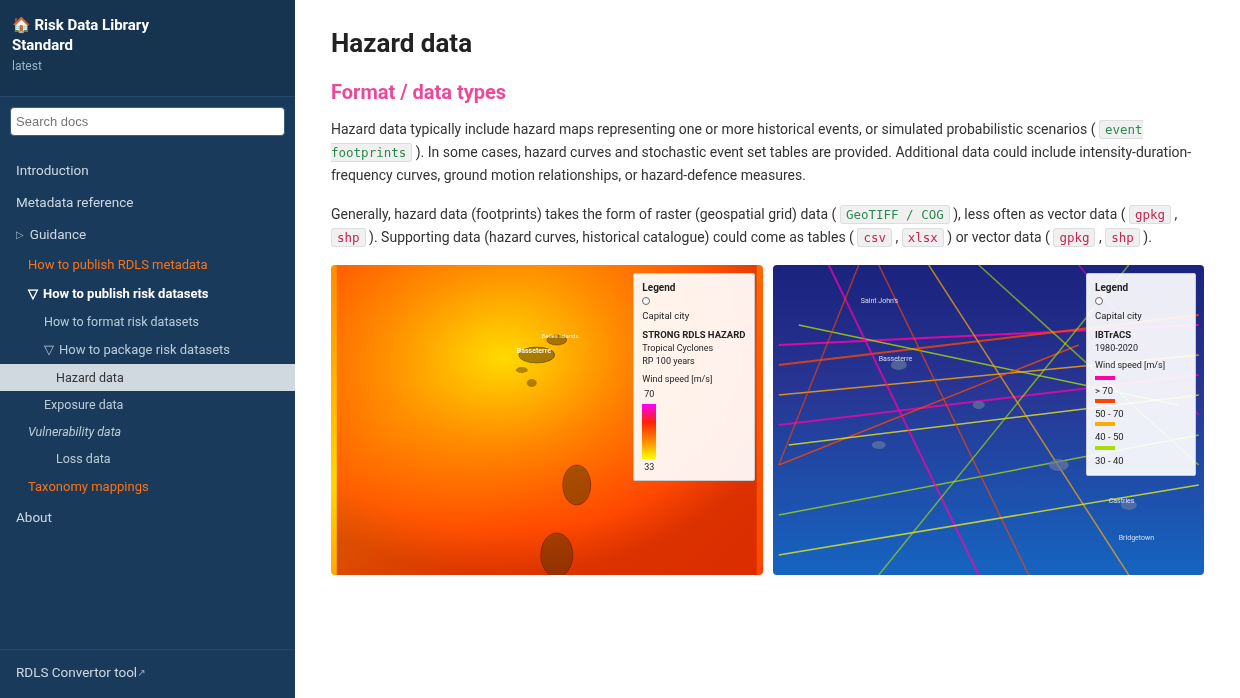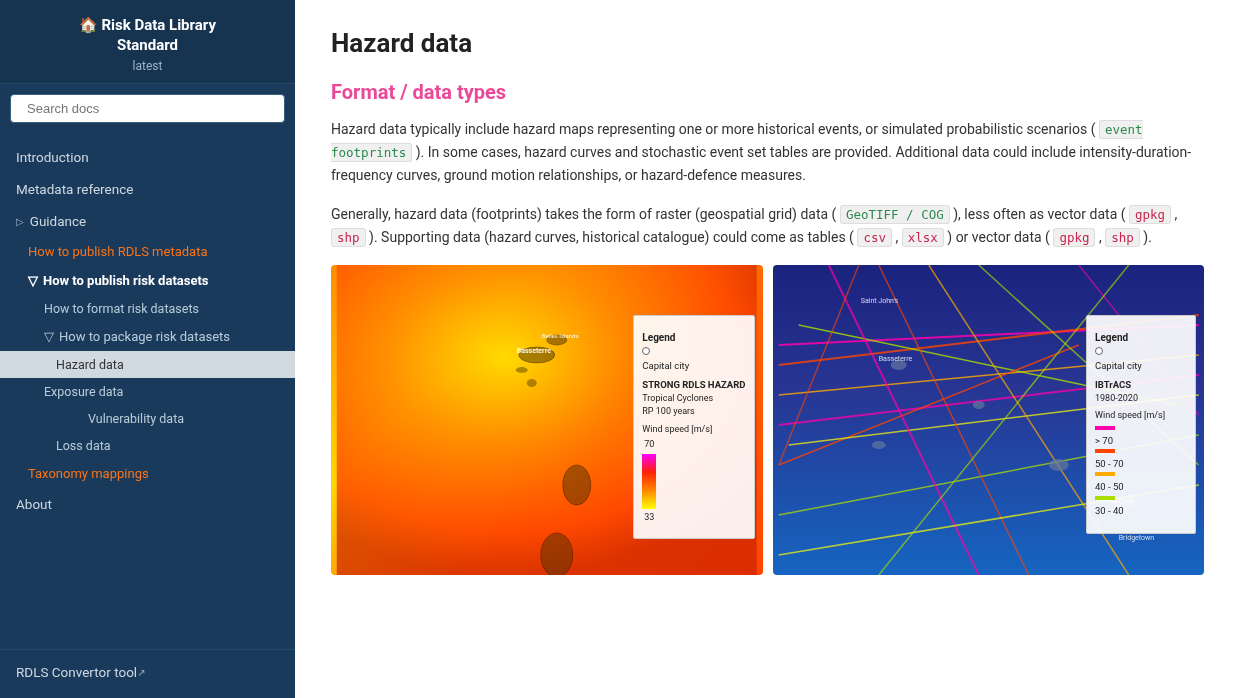--- a/index.html
+++ b/index.html
@@ -12,22 +12,22 @@
       background-color: #1a3a5c;
       color: #cdd7e0;
       display: flex;
       flex-direction: column;
       overflow-y: auto;
       height: 698px;
     }
 
     .sidebar-header {
       background-color: #16334f;
-      padding: 16px 12px 10px;
-      text-align: center;
+      padding: 16px 12px 23px;
+      text-align: left;
       border-bottom: 1px solid #254a6a;
     }
 
     .sidebar-logo-title {
       color: #fff;
       font-size: 15px;
       font-weight: bold;
       line-height: 1.3;
     }
 
@@ -37,21 +37,21 @@
       margin-top: 4px;
     }
 
     .sidebar-search-wrap {
       padding: 10px 10px;
       background-color: #1a3a5c;
     }
 
     .sidebar-search {
       width: 100%;
-      padding: 6px 16px;
+      padding: 6px 5px;
       border-radius: 4px;
       border: 1px solid #3a6080;
       background: #fff;
       color: #333;
       font-size: 13px;
       outline: none;
     }
 
     .sidebar-nav {
       flex: 1;
@@ -216,27 +216,26 @@
       position: relative;
       overflow: hidden;
     }
 
     .map-legend {
       position: absolute;
       top: 8px;
       right: 8px;
       background: rgba(255,255,255,0.92);
       border: 1px solid #ccc;
-      padding: 14px 8px;
+      padding: 6px 8px;
       font-size: 10px;
       color: #222;
       line-height: 1.5;
       border-radius: 2px;
       min-width: 110px;
-      margin-top: 42px;
     }
 
     .legend-title {
       font-weight: bold;
       font-size: 10px;
       margin-bottom: 2px;
     }
 
     .legend-row {
       display: flex;
@@ -307,21 +306,21 @@
         <a class="nav-sub-sub-item">How to format risk datasets</a>
 
         <div class="nav-sub-sub-header" style="padding-left:44px; font-weight:normal;">
           <span class="chevron">▽</span>
           <span>How to package risk datasets</span>
         </div>
 
         <div>
           <a class="nav-sub-sub-item active" style="padding-left:56px;">Hazard data</a>
           <a class="nav-sub-sub-item" style="">Exposure data</a>
-          <a class="nav-sub-sub-item" style="padding-left:88px;">Vulnerability data</a>
+          <a class="nav-sub-sub-item" style="padding-left:28px;font-style:italic;">Vulnerability data</a>
           <a class="nav-sub-sub-item" style="padding-left:56px;">Loss data</a>
         </div>
       </div>
 
       <a class="nav-sub-item">Taxonomy mappings</a>
     </div>
 
     <a class="nav-item">About</a>
   </nav>
 

